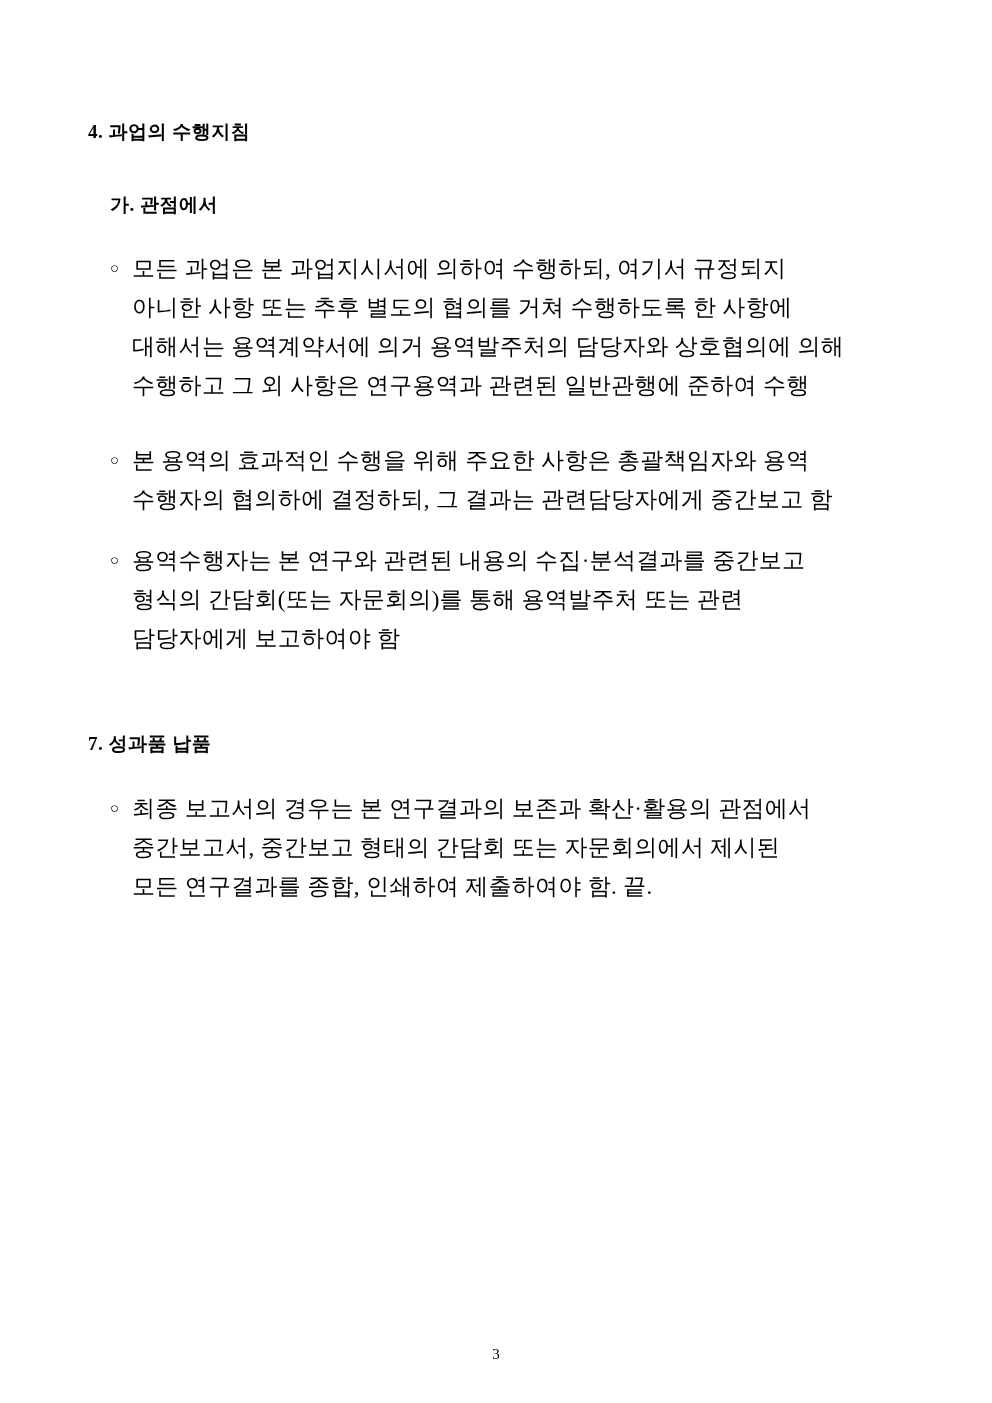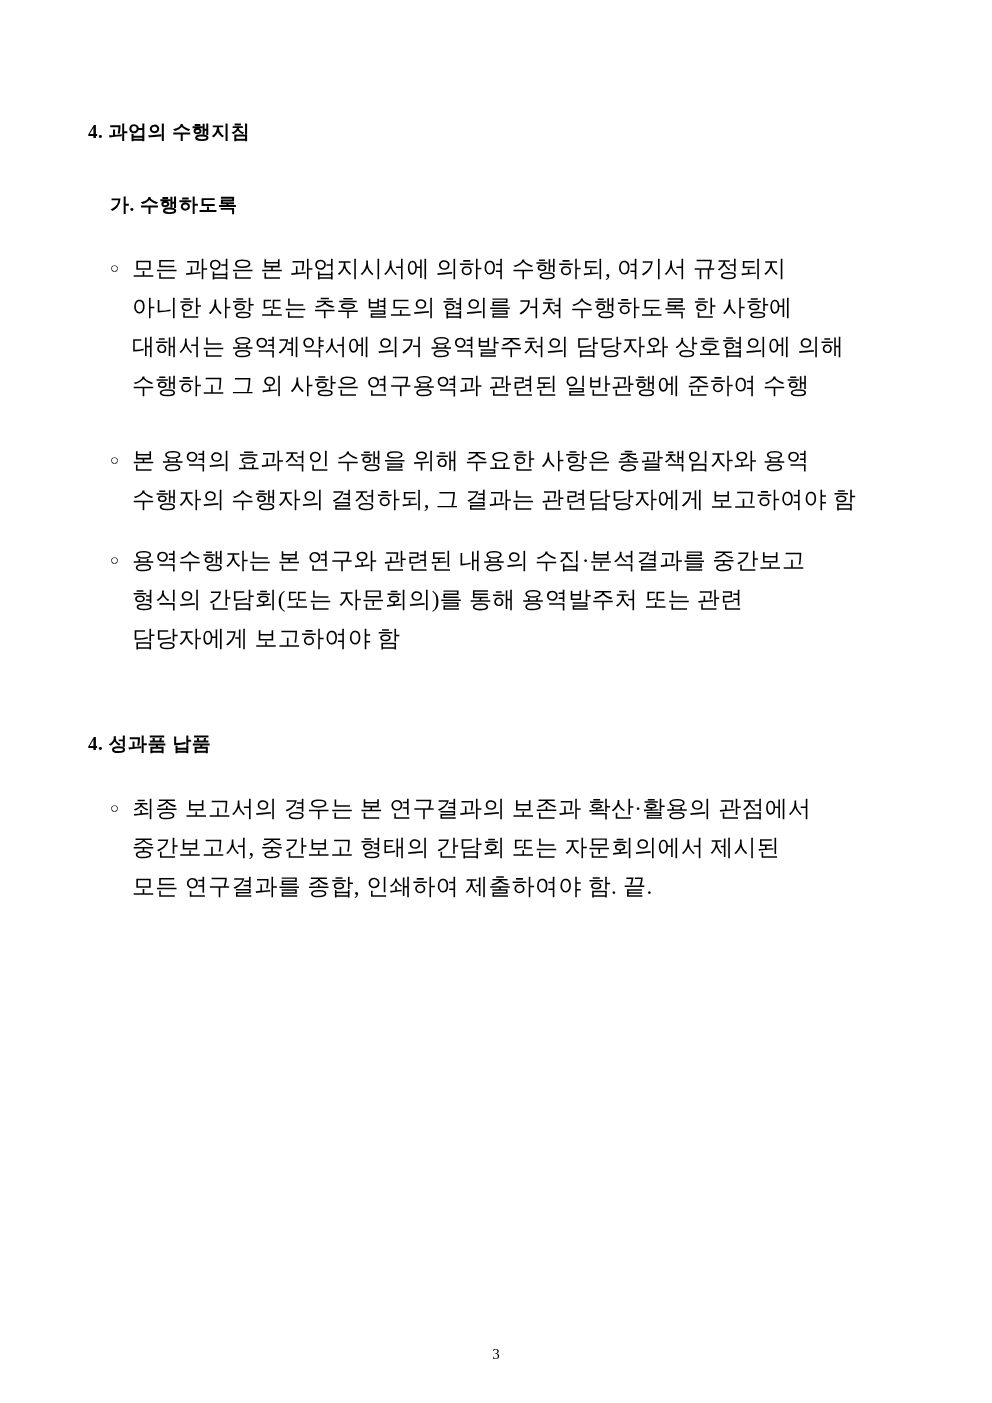--- a/index.html
+++ b/index.html
@@ -89,55 +89,55 @@
 </head>
 <body>
 
 <div class="page">
   <div class="content">
 
     <h1 class="h-num">4. 과업의 수행지침</h1>
 
     <div class="sp-1"></div>
 
-    <h2 class="h-sub">가. 수행하도록</h2>
+    <h2 class="h-sub">가. 관점에서</h2>
 
     <div class="sp-2"></div>
 
     <div class="bullet-block">
       <span class="bullet-mark">○</span>
       <span class="bullet-text">모든 과업은 본 과업지시서에 의하여 수행하되, 여기서 규정되지
 아니한 사항 또는 추후 별도의 협의를 거쳐 수행하도록 한 사항에
 대해서는 용역계약서에 의거 용역발주처의 담당자와 상호협의에 의해
 수행하고 그 외 사항은 연구용역과 관련된 일반관행에 준하여 수행</span>
     </div>
 
     <div class="sp-3"></div>
 
 
     <div class="sp-5"></div>
 
     <div class="bullet-block">
       <span class="bullet-mark">○</span>
       <span class="bullet-text">본 용역의 효과적인 수행을 위해 주요한 사항은 총괄책임자와 용역
-수행자의 수행자의 결정하되, 그 결과는 관련담당자에게 보고하여야 함</span>
+수행자의 협의하에 결정하되, 그 결과는 관련담당자에게 중간보고 함</span>
     </div>
 
     <div class="sp-3"></div>
 
     <div class="bullet-block">
       <span class="bullet-mark">○</span>
       <span class="bullet-text">용역수행자는 본 연구와 관련된 내용의 수집·분석결과를 중간보고
 형식의 간담회(또는 자문회의)를 통해 용역발주처 또는 관련
 담당자에게 보고하여야 함</span>
     </div>
 
     <div class="sp-6"></div>
 
-    <h1 class="h-num">4. 성과품 납품</h1>
+    <h1 class="h-num">7. 성과품 납품</h1>
 
     <div class="sp-2"></div>
 
     <div class="bullet-block">
       <span class="bullet-mark">○</span>
       <span class="bullet-text">최종 보고서의 경우는 본 연구결과의 보존과 확산·활용의 관점에서
 중간보고서, 중간보고 형태의 간담회 또는 자문회의에서 제시된
 모든 연구결과를 종합, 인쇄하여 제출하여야 함.  끝.</span>
     </div>
 

